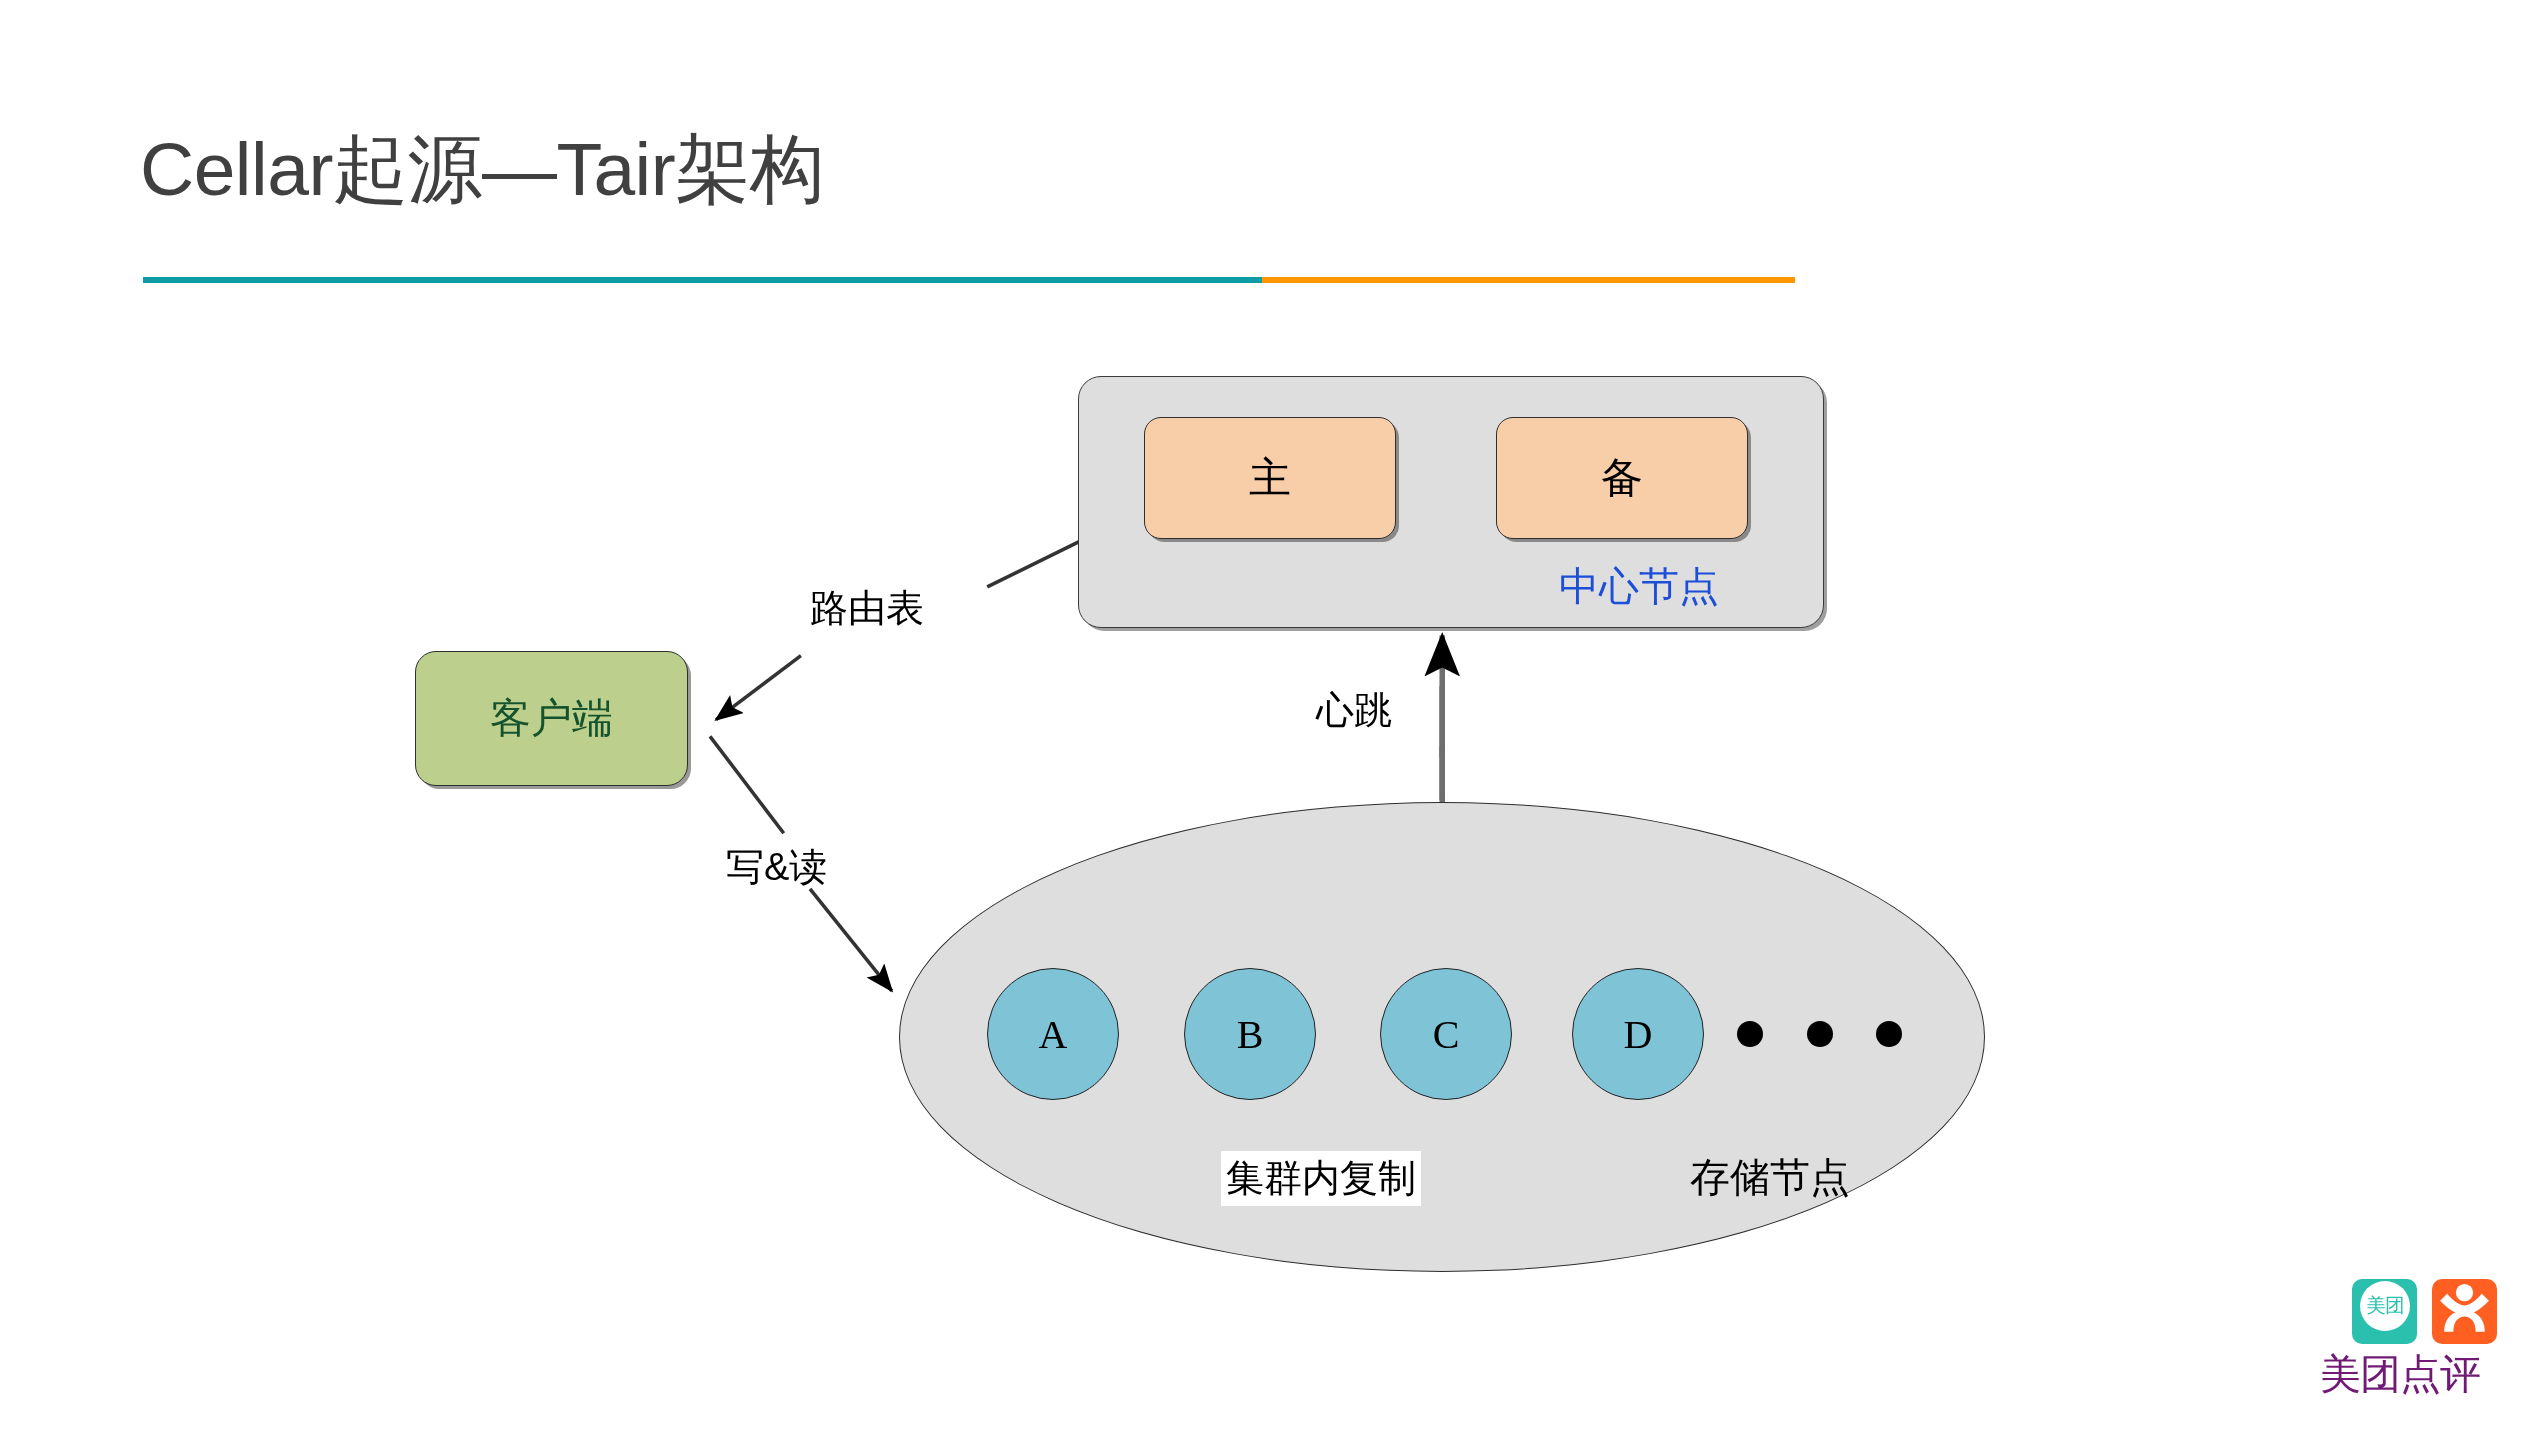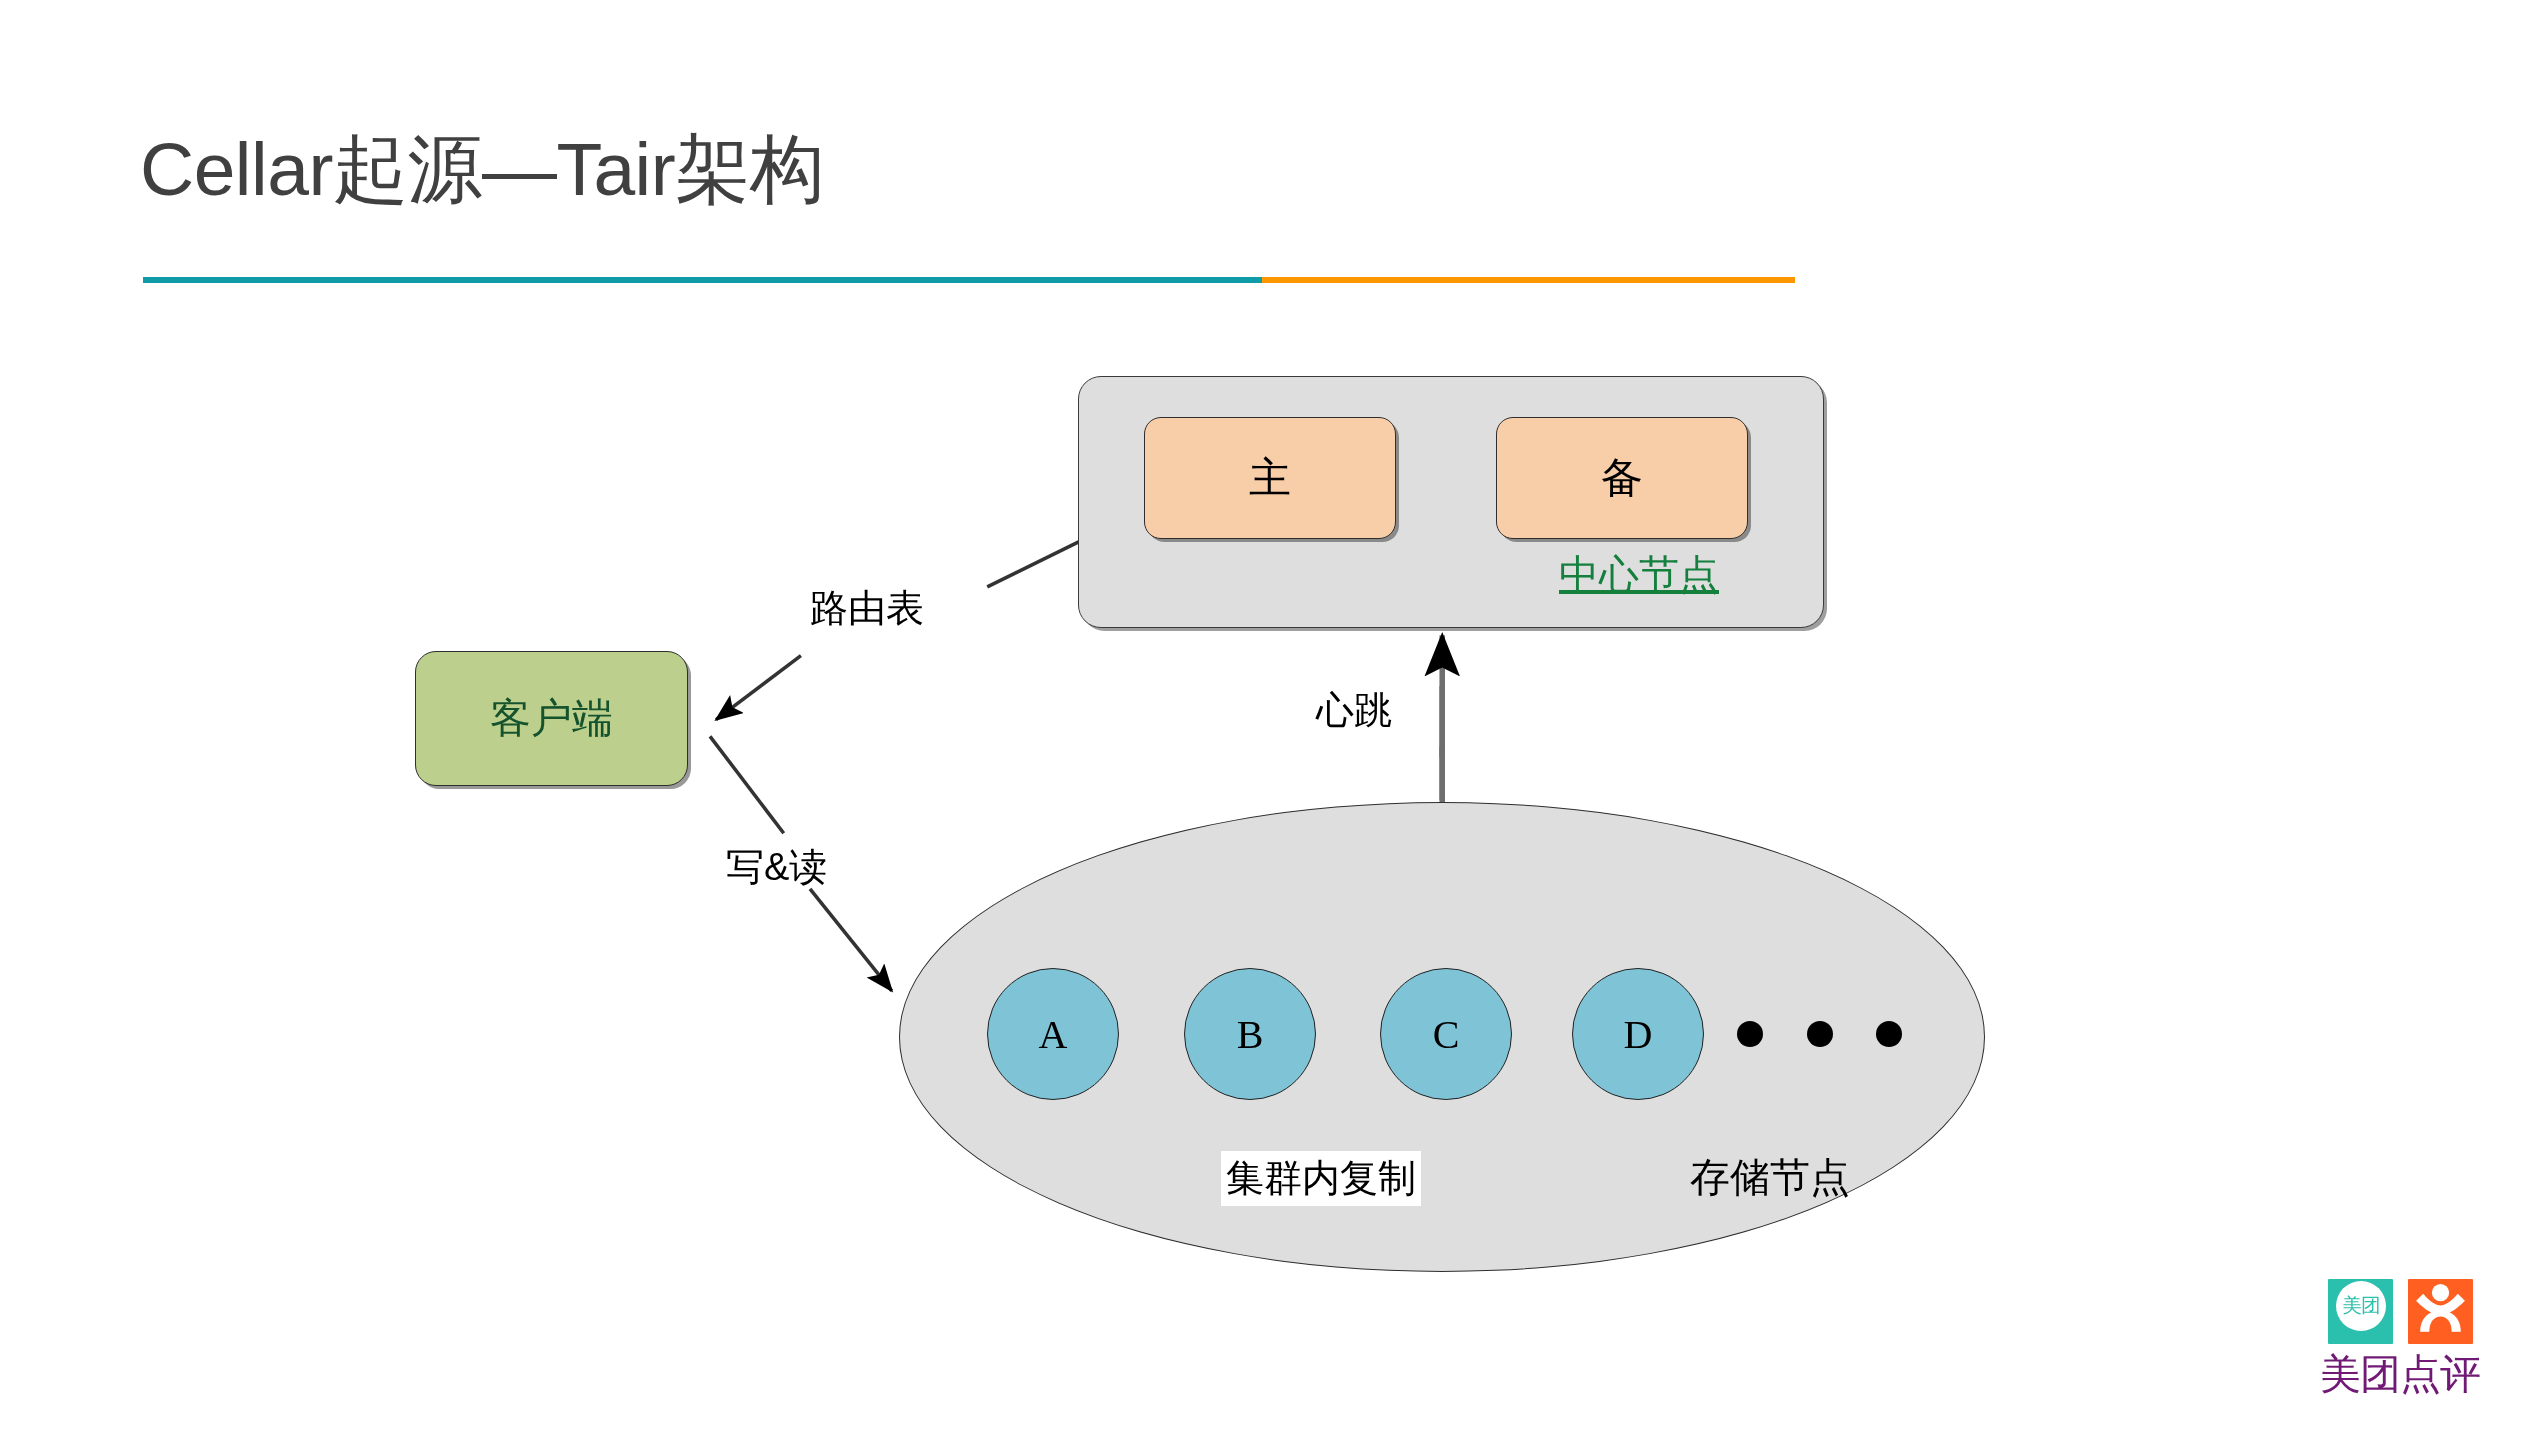--- a/index.html
+++ b/index.html
@@ -85,26 +85,25 @@
     font-family: "Liberation Serif", serif;
     font-size: 42px;
     color: #000;
   }
   #master-box { left: 65px; }
   #backup-box { left: 417px; }
 
   #center-node-caption {
     position: absolute;
     left: 480px;
-    top: 170px;
+    top: 182px;
     font-family: "Liberation Serif", serif;
     font-size: 40px;
-    color: #15803d;
+    color: #1d4ed8;
     white-space: nowrap;
-    text-decoration: underline;
   }
 
   
   #client-box {
     position: absolute;
     left: 415px;
     top: 651px;
     width: 273px;
     height: 135px;
     background: #BCCF8C;
@@ -188,21 +187,22 @@
     left: 2299px;
     top: 1279px;
     width: 212px;
     height: 157px;
   }
   .logo-tile {
     position: absolute;
     top: 0;
     width: 65px;
     height: 65px;
-    border-radius: 1px;
+    border-radius: 10px;
+    margin-left: 24px;
   }
   #logo-tile-meituan { left: 29px; background: #2BBFAD; }
   #logo-tile-dianping{ left: 109px; background: #FF6022; }
   #logo-tile-meituan-disc {
     position: absolute;
     left: 8px; top: 2px;
     width: 50px; height: 50px;
     border-radius: 50%;
     background: #ffffff;
     display: flex;

